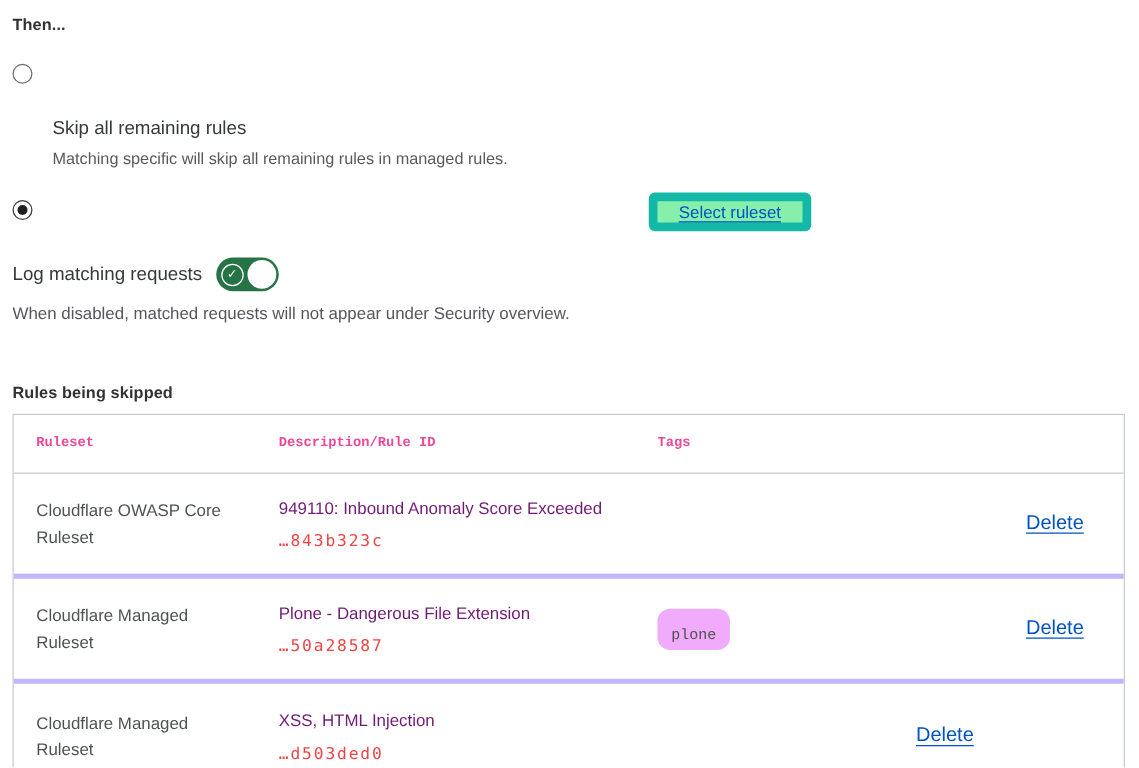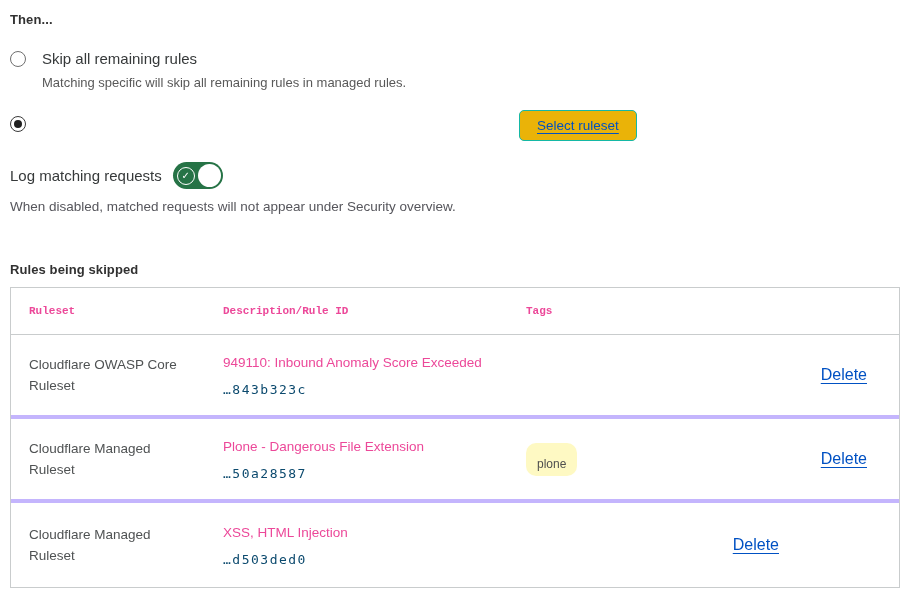--- a/index.html
+++ b/index.html
@@ -11,26 +11,26 @@
   .section-title { font-size:13px; font-weight:700; color:#313131; letter-spacing:.1px; }
 
   
   .options { margin-top:22px; position:relative; }
   .option { display:flex; align-items:flex-start; margin-bottom:23px; position:relative; }
   .radio { width:16px; height:16px; border:1px solid #6f6f6f; border-radius:50%;
            background:#fff; flex:0 0 16px; margin-top:2px; position:relative; cursor:pointer; }
   .radio.selected { border-color:#3a3a3a; }
   .radio.selected::after { content:""; position:absolute; left:3px; top:3px; width:8px; height:8px;
            border-radius:50%; background:#1f1f1f; }
-  .option-texts { margin-left:16px; }
+  .option-texts { margin-left:16px;margin-top:44px; }
   .option-label { font-size:15px; color:#36393a; line-height:20px; }
   .option-desc { font-size:13px; color:#595959; margin-top:5px; line-height:17px; }
 
   .select-ruleset-btn { position:absolute; left:509px; top:-4px; height:31px;
-        border:1px solid #14b8a6; border-radius:5px; background:#eab308; padding:0 17px;
+        border:7px solid #14b8a6; border-radius:5px; background:#86efac; padding:0 17px;
         font-size:13.5px; color:#0051c3; font-family:inherit; cursor:pointer;
         display:flex; align-items:center; }
   .select-ruleset-btn span { text-decoration:underline; text-underline-offset:3px; }
 
   
   .log-row { display:flex; align-items:center; margin-top:30px; }
   .log-label { font-size:15px; color:#36393a; }
   .toggle { width:50px; height:27px; border-radius:14px; background:#267346; margin-left:11px;
             position:relative; cursor:pointer; flex:0 0 50px; }
   .toggle .check-circle { position:absolute; left:4px; top:4.5px; width:18px; height:18px;
@@ -43,26 +43,26 @@
   
   .table-title { margin-top:48px; }
   .rules-table { margin-top:10px; width:890px; border:1px solid #c9cccd; background:#fff; }
   .t-row { display:grid; grid-template-columns:194px 303px 285px 1fr; padding-left:18px;
            align-items:center; }
   .t-head { height:47px; border-bottom:1px solid #c9cccd; }
   .t-head .th { font-size:11px; font-weight:700; color:#ec4899;font-family:Liberation Mono, monospace; }
   .t-body-row { height:84px; border-bottom:4px solid #c4b5fd; }
   .t-body-row:last-child { border-bottom:none; }
   .cell-ruleset { font-size:13.5px; color:#4f5253; line-height:21px; max-width:162px; }
-  .cell-desc .desc-line { font-size:13.5px; color:#ec4899; line-height:18px; }
+  .cell-desc .desc-line { font-size:13.5px; color:#701a75; line-height:18px; }
   .cell-desc .rule-id { font-family:"DejaVu Sans Mono","Liberation Mono",monospace;
-        font-size:13px; color:#0c4a6e; letter-spacing:1.5px; margin-top:10px; }
+        font-size:13px; color:#ef4444; letter-spacing:1.5px; margin-top:10px; }
   .cell-tags { display:flex; gap:11px; align-items:center; }
-  .tag-pill { background:#fef9c3; color:#4f4f4f; font-size:12px; line-height:1;
-        padding:15px 11px 6px; border-radius:10px; white-space:nowrap; }
+  .tag-pill { background:#f0abfc; color:#4f4f4f; font-size:12px; line-height:1;
+        padding:15px 11px 6px; border-radius:10px; white-space:nowrap;font-family:Liberation Mono, monospace; }
   .cell-delete { text-align:right; padding-right:32px; }
   .delete-link { font-size:16px; color:#0051c3; text-decoration:underline;
         text-underline-offset:3px; cursor:pointer; }
 </style>
 </head>
 <body>
 
 <div class="page">
 
   <div class="section-title">Then...</div>

